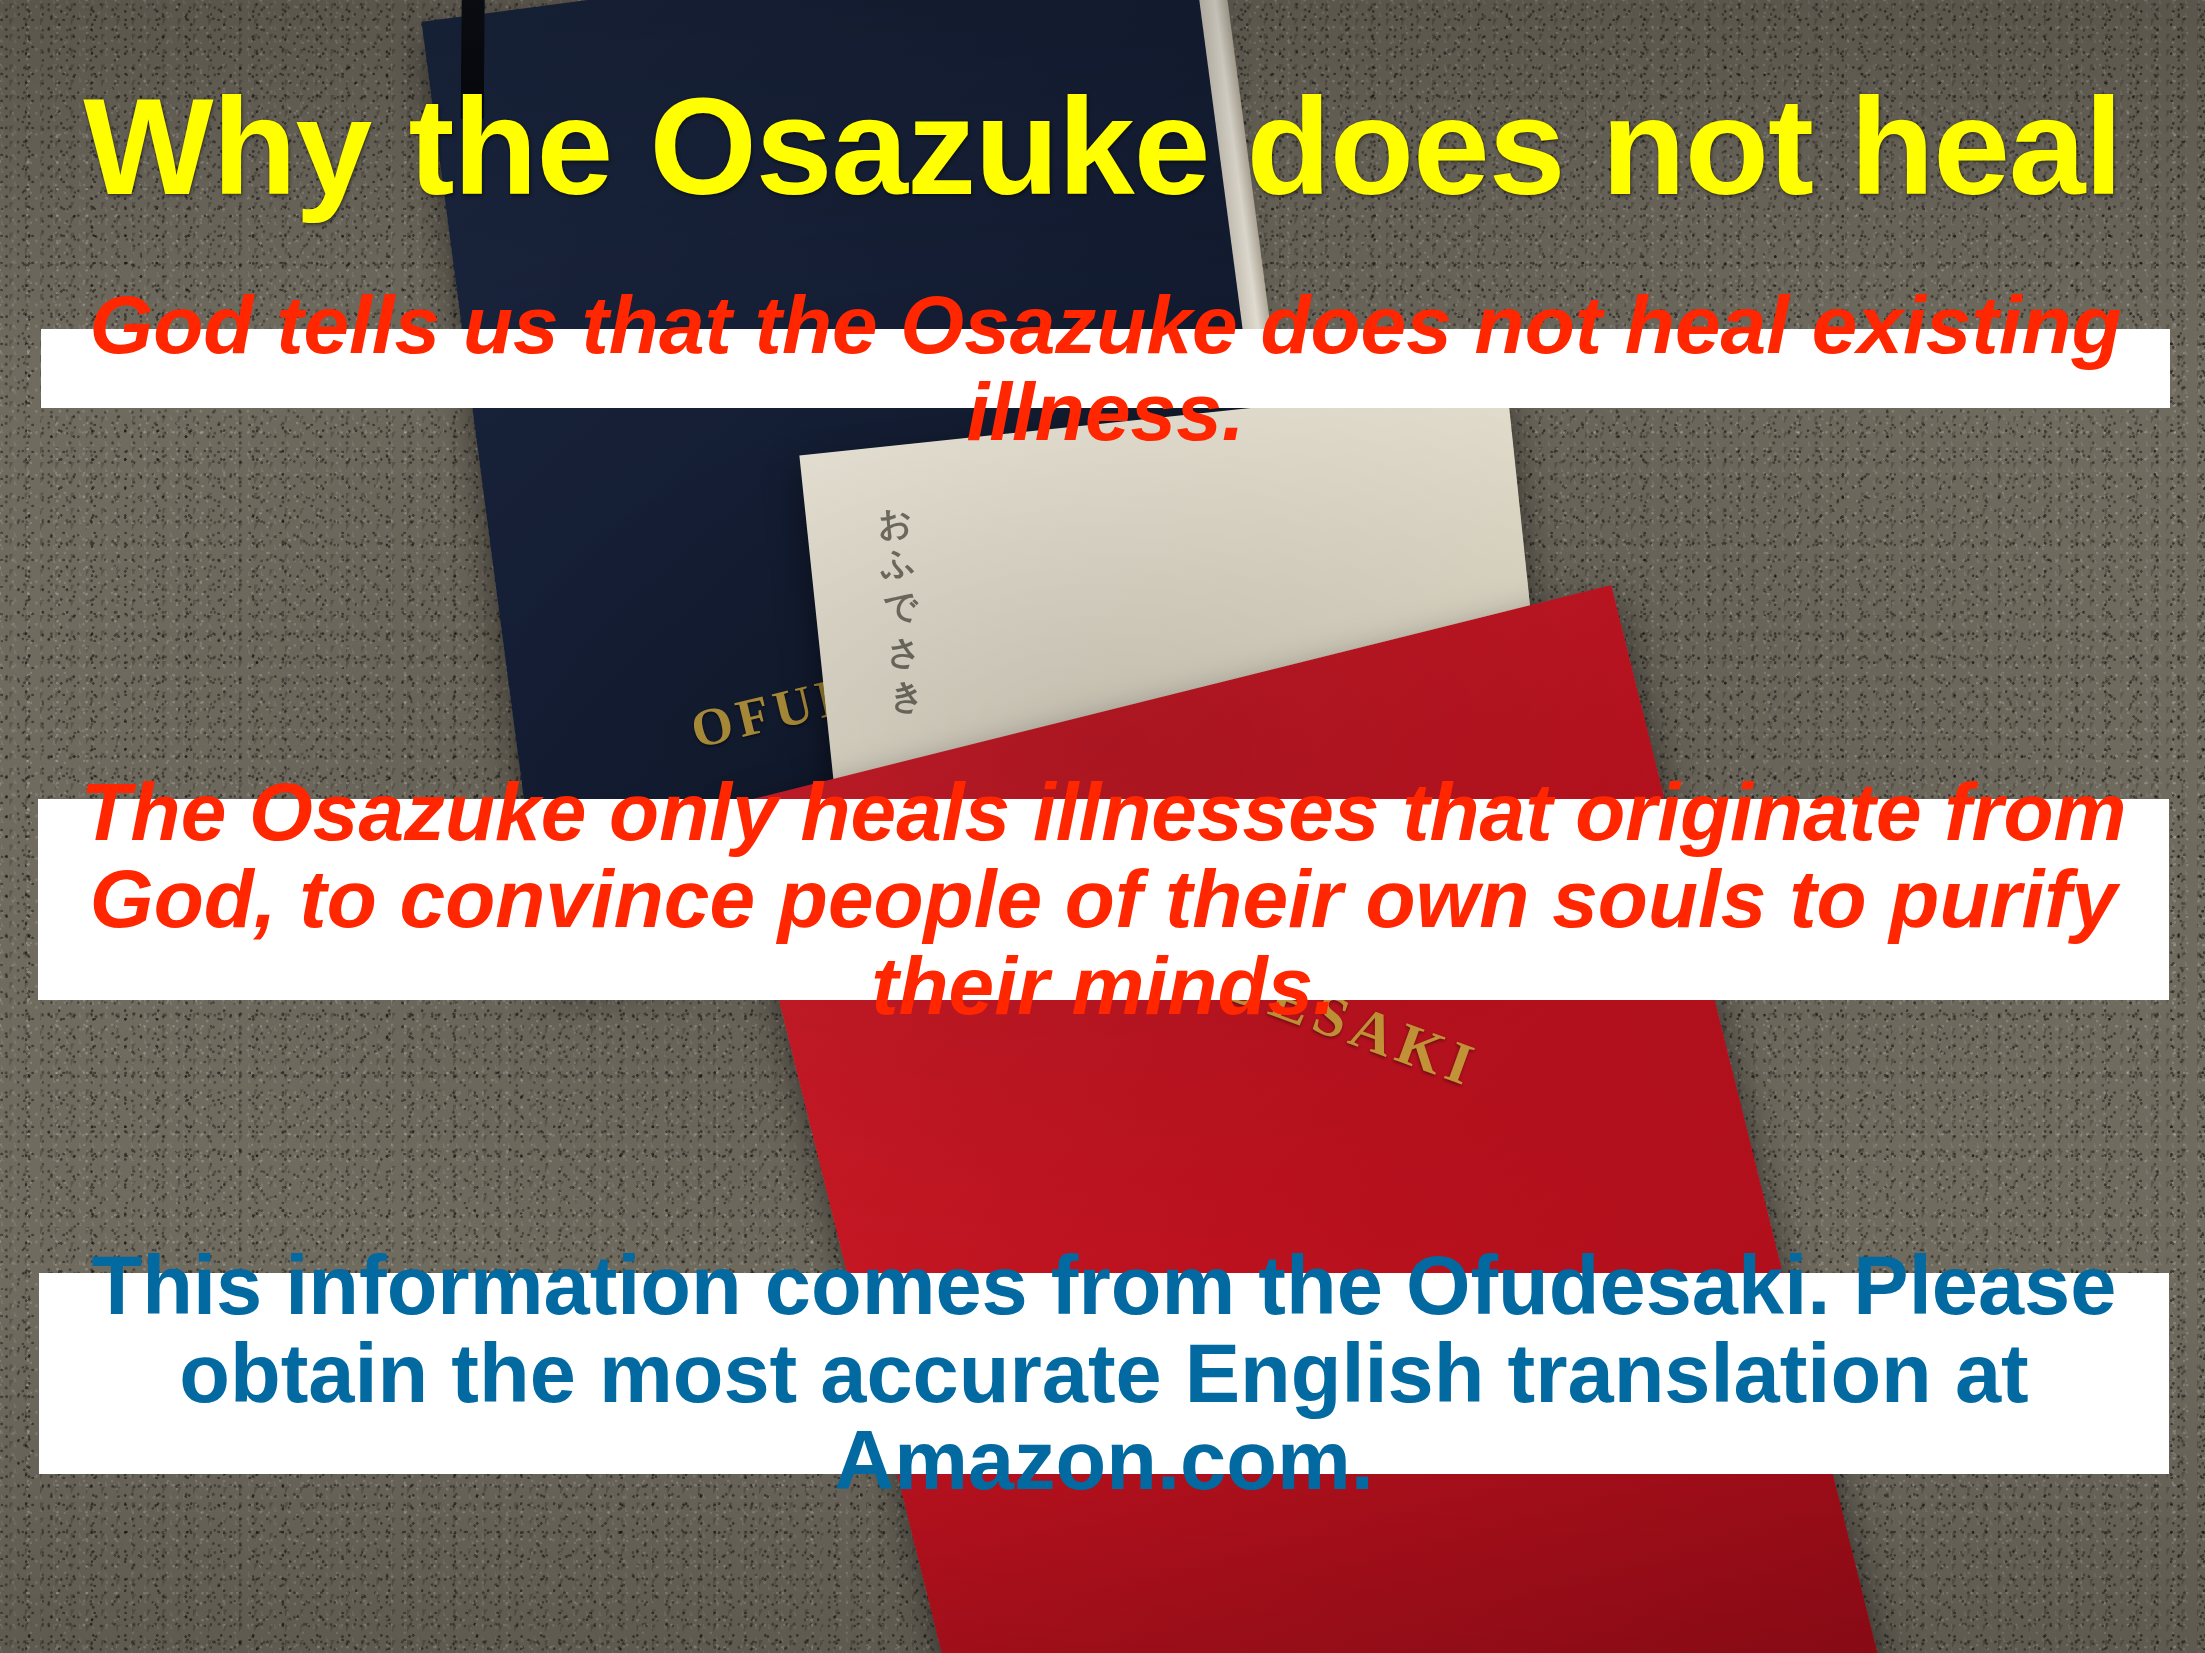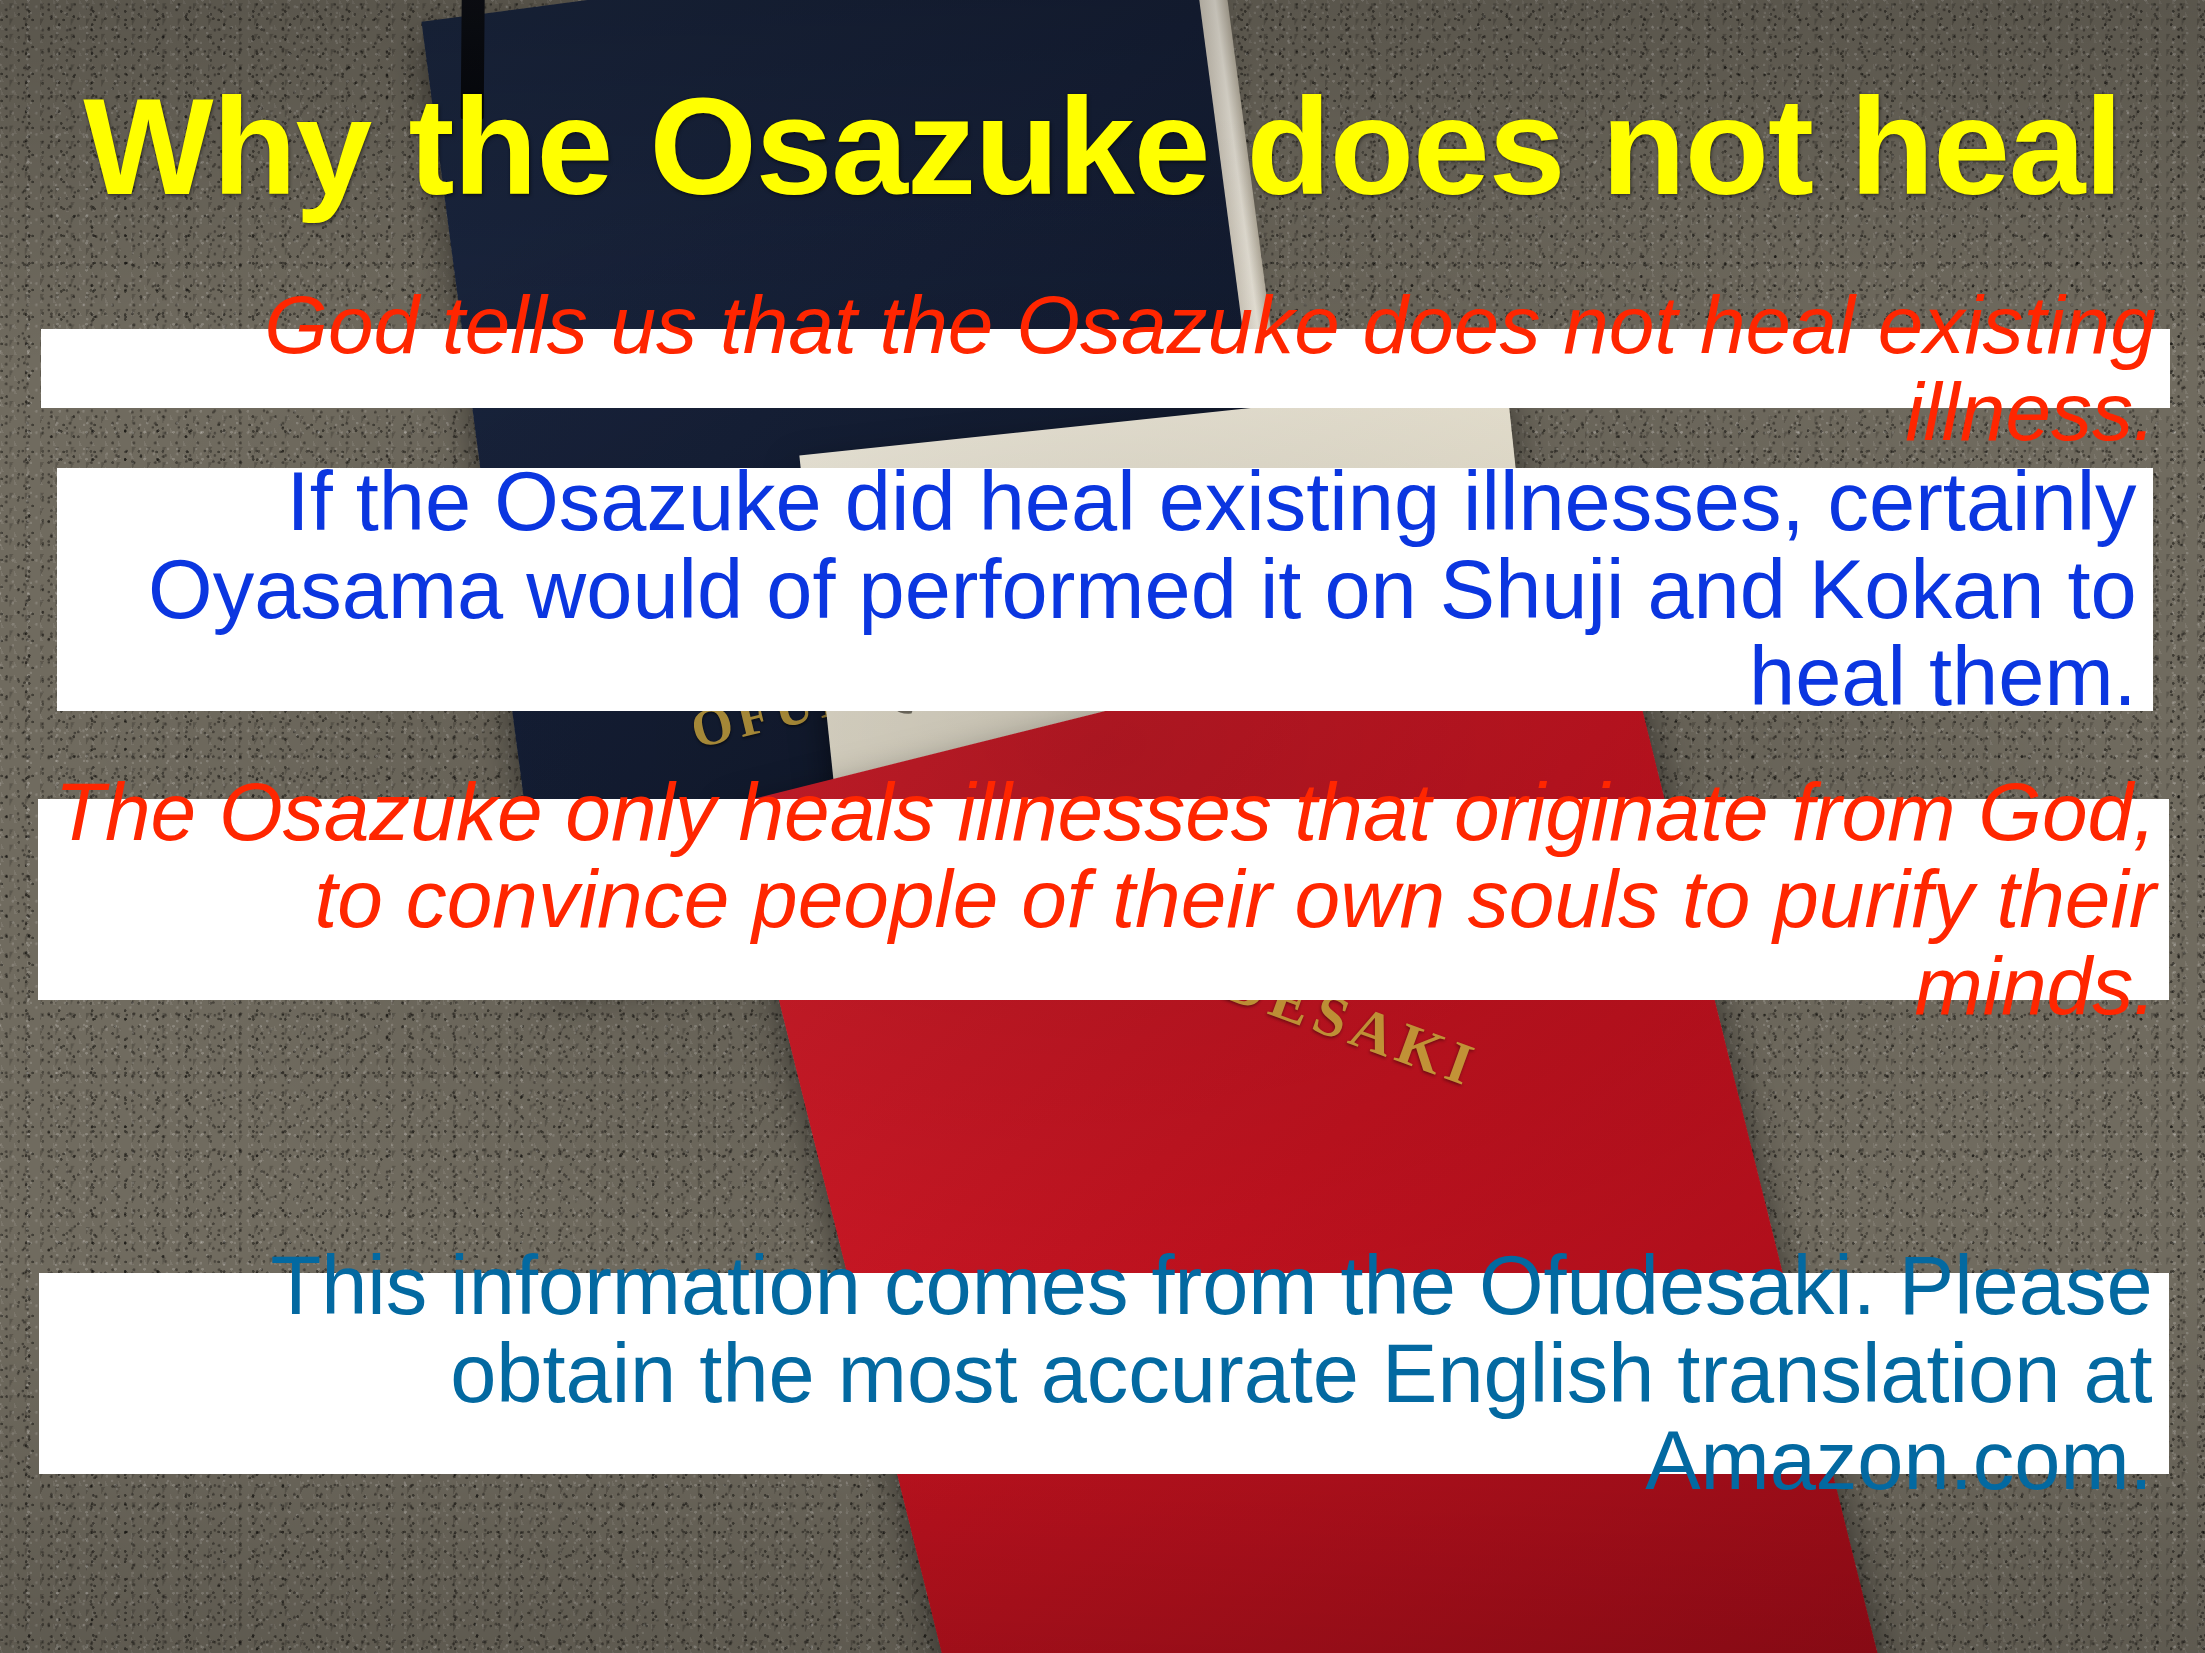--- a/index.html
+++ b/index.html
@@ -152,23 +152,23 @@
     font-style: italic;
     letter-spacing: -0.5px;
   }
 
   .callout {
     position: absolute;
     background: #FFFFFF;
     display: flex;
     align-items: center;
     justify-content: center;
-    text-align: right;
+    text-align: center;
     line-height: 1.06;
-    font-weight: 400;
+    font-weight: 700;
     box-sizing: border-box;
   }
   .callout span { display: block; width: 100%; }
 
   #callout-1 {
     left: 41px; top: 329px; width: 2129px; height: 79px;
     color: #FF2600; font-style: italic; font-size: 82px;
     padding: 0 14.2px;
   }
   #callout-2 {
@@ -212,23 +212,20 @@
 
     <div class="carpet-shade"></div>
   </div>
 
   <div class="headline" id="title-headline">Why the Osazuke does not heal</div>
 
   <div class="callout" id="callout-1">
     <span>God tells us that the Osazuke does not heal existing illness.</span>
   </div>
 
-  <div class="callout" id="callout-2">
-    <span>If the Osazuke did heal existing illnesses, certainly Oyasama would of performed it on Shuji and Kokan to heal them.</span>
-  </div>
 
   <div class="callout" id="callout-3">
     <span>The Osazuke only heals illnesses that originate from God, to convince people of their own souls to purify their minds.</span>
   </div>
 
 
   <div class="callout" id="callout-4">
     <span>This information comes from the Ofudesaki. Please obtain the most accurate English translation at Amazon.com.</span>
   </div>
 

